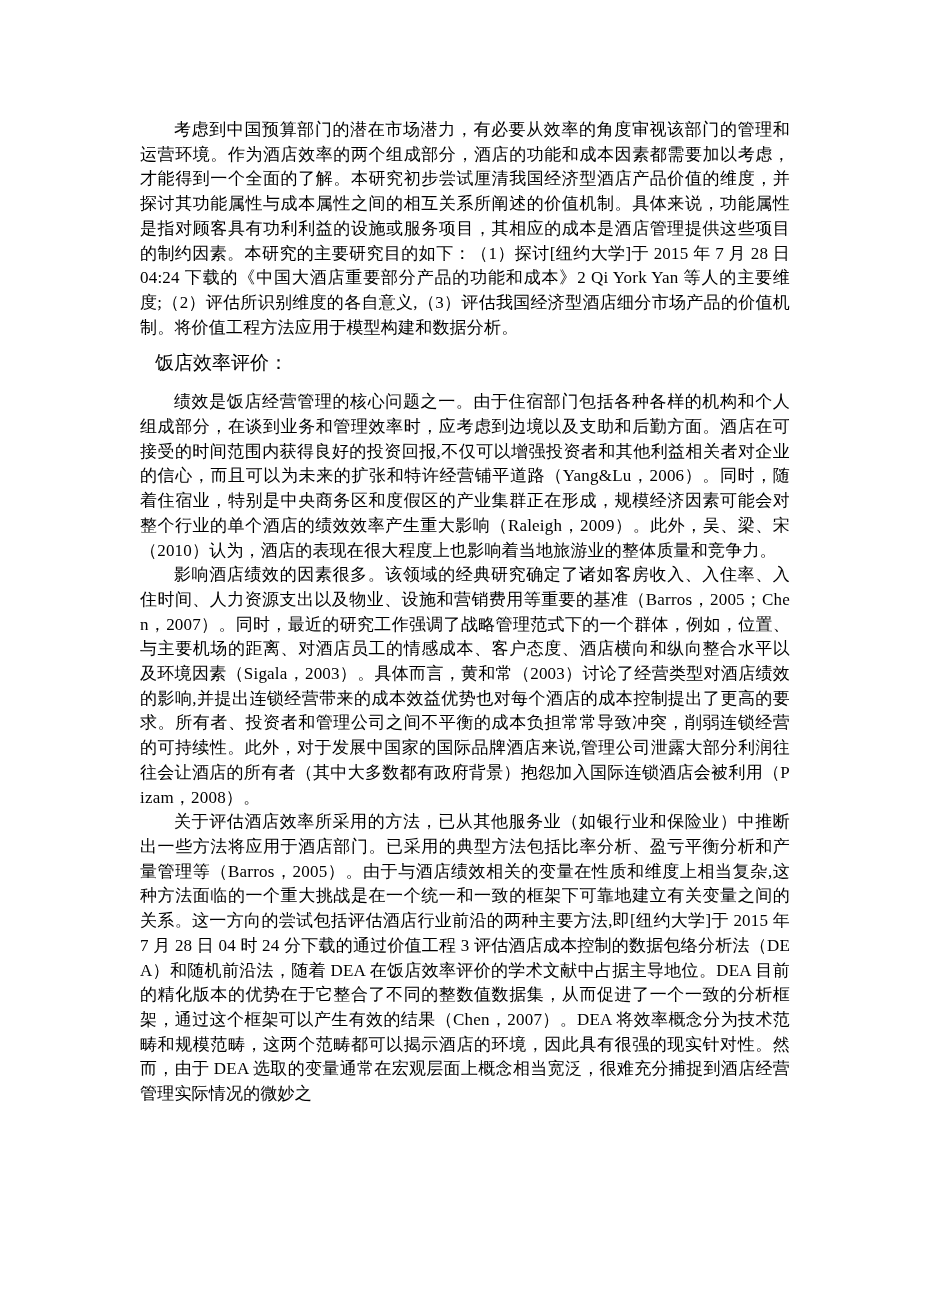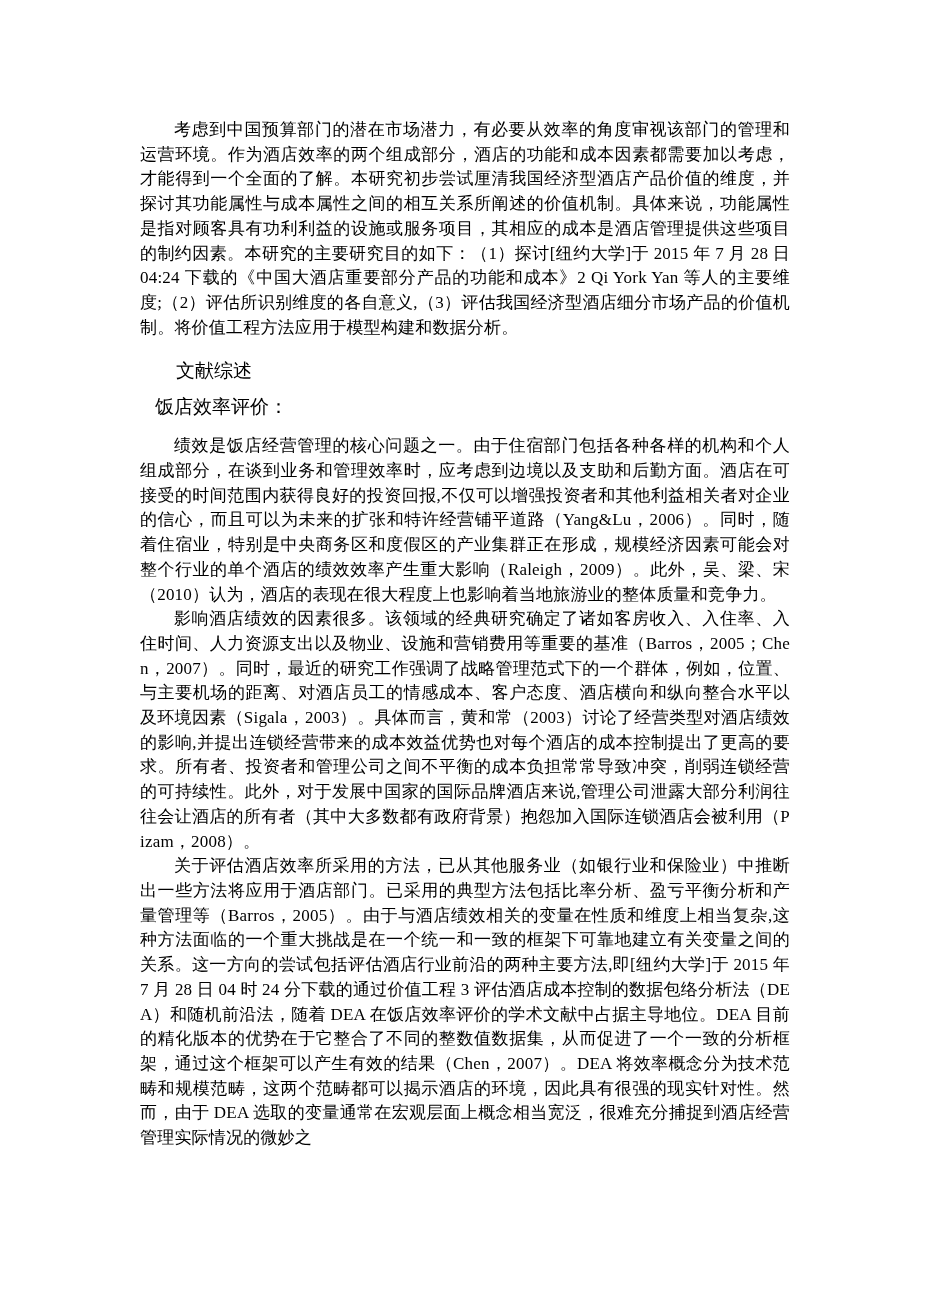--- a/index.html
+++ b/index.html
@@ -42,21 +42,20 @@
     font-family: Liberation Serif, serif;
   }
 </style>
 </head>
 <body>
 
 <div class="page">
 
   <p class="body-para">考虑到中国预算部门的潜在市场潜力，有必要从效率的角度审视该部门的管理和运营环境。作为酒店效率的两个组成部分，酒店的功能和成本因素都需要加以考虑，才能得到一个全面的了解。本研究初步尝试厘清我国经济型酒店产品价值的维度，并探讨其功能属性与成本属性之间的相互关系所阐述的价值机制。具体来说，功能属性是指对顾客具有功利利益的设施或服务项目，其相应的成本是酒店管理提供这些项目的制约因素。本研究的主要研究目的如下：（1）探讨[纽约大学]于 2015 年 7 月 28 日 04:24 下载的《中国大酒店重要部分产品的功能和成本》2  Qi  York  Yan 等人的主要维度;（2）评估所识别维度的各自意义,（3）评估我国经济型酒店细分市场产品的价值机制。将价值工程方法应用于模型构建和数据分析。</p>
 
-  <h2 class="heading-1">文献综述</h2>
 
   <h3 class="heading-2">饭店效率评价：</h3>
 
   <p class="body-para">绩效是饭店经营管理的核心问题之一。由于住宿部门包括各种各样的机构和个人组成部分，在谈到业务和管理效率时，应考虑到边境以及支助和后勤方面。酒店在可接受的时间范围内获得良好的投资回报,不仅可以增强投资者和其他利益相关者对企业的信心，而且可以为未来的扩张和特许经营铺平道路（Yang&amp;Lu，2006）。同时，随着住宿业，特别是中央商务区和度假区的产业集群正在形成，规模经济因素可能会对整个行业的单个酒店的绩效效率产生重大影响（Raleigh，2009）。此外，吴、梁、宋（2010）认为，酒店的表现在很大程度上也影响着当地旅游业的整体质量和竞争力。</p>
 
   <p class="body-para">影响酒店绩效的因素很多。该领域的经典研究确定了诸如客房收入、入住率、入住时间、人力资源支出以及物业、设施和营销费用等重要的基准（Barros，2005；Chen，2007）。同时，最近的研究工作强调了战略管理范式下的一个群体，例如，位置、与主要机场的距离、对酒店员工的情感成本、客户态度、酒店横向和纵向整合水平以及环境因素（Sigala，2003）。具体而言，黄和常（2003）讨论了经营类型对酒店绩效的影响,并提出连锁经营带来的成本效益优势也对每个酒店的成本控制提出了更高的要求。所有者、投资者和管理公司之间不平衡的成本负担常常导致冲突，削弱连锁经营的可持续性。此外，对于发展中国家的国际品牌酒店来说,管理公司泄露大部分利润往往会让酒店的所有者（其中大多数都有政府背景）抱怨加入国际连锁酒店会被利用（Pizam，2008）。</p>
 
   <p class="body-para">关于评估酒店效率所采用的方法，已从其他服务业（如银行业和保险业）中推断出一些方法将应用于酒店部门。已采用的典型方法包括比率分析、盈亏平衡分析和产量管理等（Barros，2005）。由于与酒店绩效相关的变量在性质和维度上相当复杂,这种方法面临的一个重大挑战是在一个统一和一致的框架下可靠地建立有关变量之间的关系。这一方向的尝试包括评估酒店行业前沿的两种主要方法,即[纽约大学]于 2015 年 7 月 28 日 04 时 24 分下载的通过价值工程 3 评估酒店成本控制的数据包络分析法（DEA）和随机前沿法，随着 DEA 在饭店效率评价的学术文献中占据主导地位。DEA 目前的精化版本的优势在于它整合了不同的整数值数据集，从而促进了一个一致的分析框架，通过这个框架可以产生有效的结果（Chen，2007）。DEA 将效率概念分为技术范畴和规模范畴，这两个范畴都可以揭示酒店的环境，因此具有很强的现实针对性。然而，由于 DEA 选取的变量通常在宏观层面上概念相当宽泛，很难充分捕捉到酒店经营管理实际情况的微妙之</p>
 
 </div>

